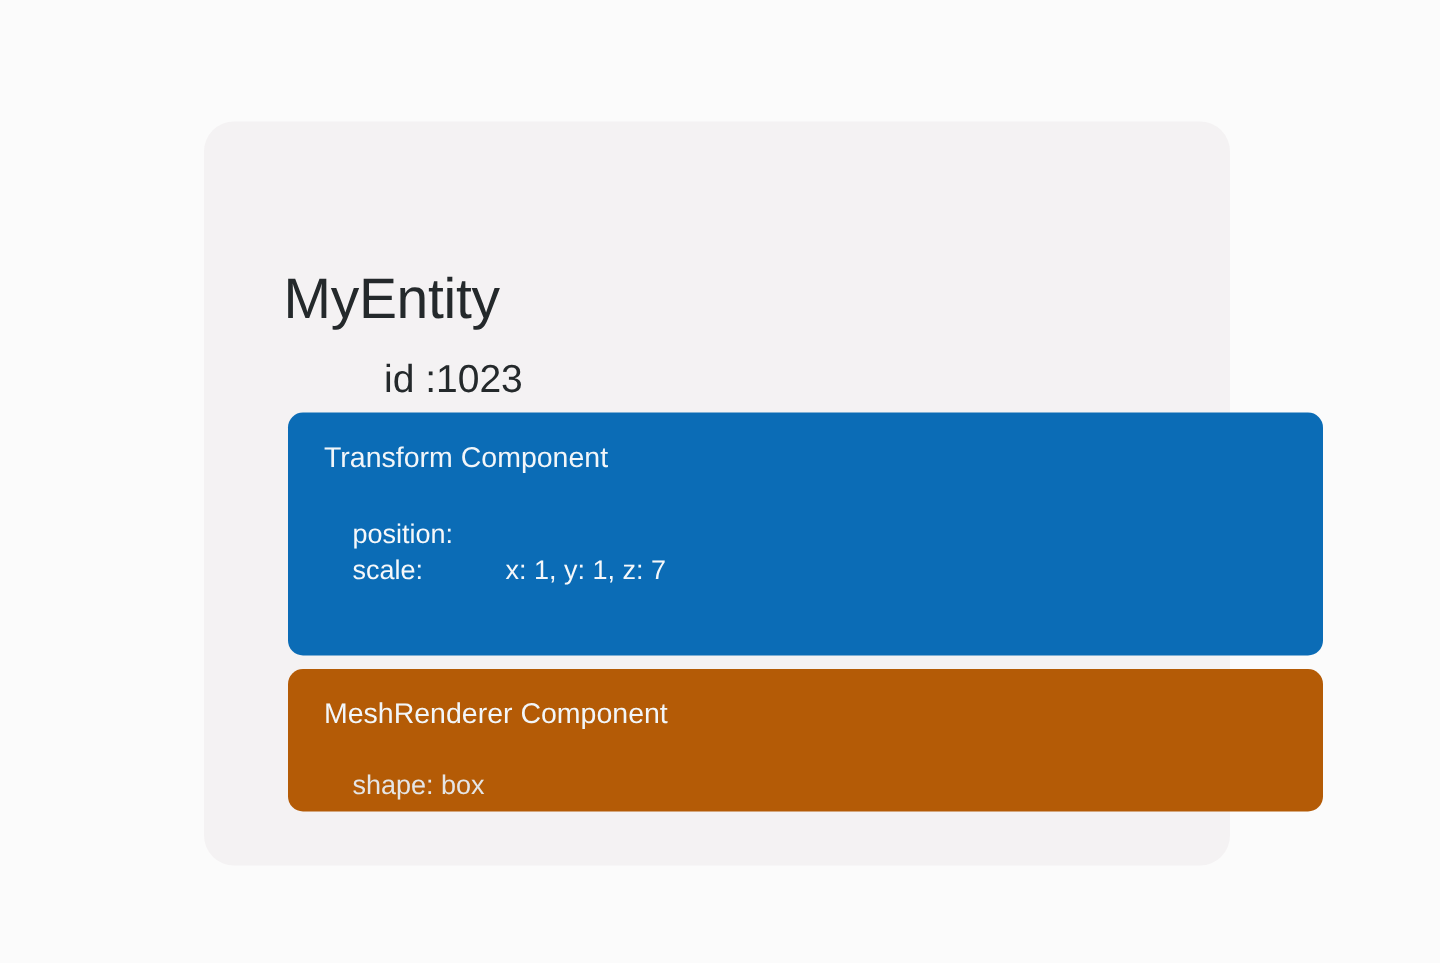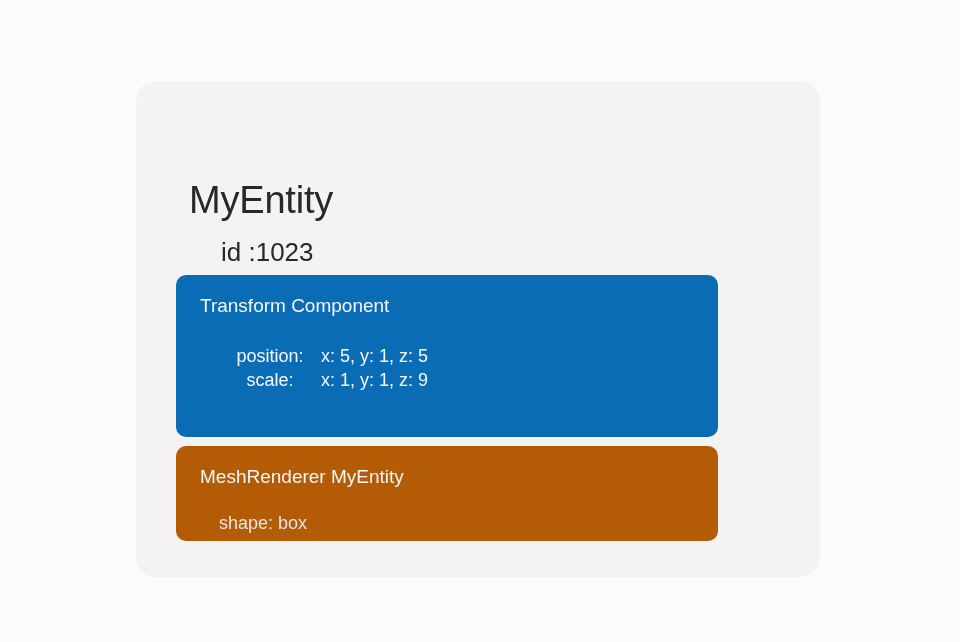--- a/index.html
+++ b/index.html
@@ -42,29 +42,29 @@
     white-space: nowrap;
     margin-top: 48px;
   }
 
   .entity-id {
     font-size: 26px;
     font-weight: 400;
     color: #24292b;
     line-height: 1.1;
     margin-top: 17px;
-    margin-left: 32px;
+    margin-left: 67px;
     white-space: nowrap;
   }
 
   .components {
     position: absolute;
-    left: 40px;
+    left: 56px;
     top: 194px;
-    width: 542px;
+    width: 690px;
   }
 
   .component {
     border-radius: 10px;
     box-sizing: border-box;
     padding: 20px 24px 16px 24px;
     color: #ffffff;
     overflow: hidden;
   }
 
@@ -86,21 +86,20 @@
     font-size: 19px;
     font-weight: 400;
     color: #f2f6f9;
     line-height: 1.2;
     white-space: nowrap;
   }
 
   .component-props {
     margin-top: 26px;
     margin-left: 19px;
-    text-align: center;
   }
 
   .component-props-single {
     margin-top: 22px;
     margin-left: 19px;
   }
 
   .prop-row {
     display: flex;
     font-size: 18px;
@@ -135,30 +134,29 @@
     <div class="entity-id">id :1023</div>
   </div>
 
   <div class="components">
 
     <div class="component component-transform">
       <div class="component-title">Transform Component</div>
       <div class="component-props">
         <div class="prop-row">
           <span class="prop-key">position:</span>
-          <span class="prop-value">x: 5, y: 1, z: 5</span>
         </div>
         <div class="prop-row">
           <span class="prop-key">scale:</span>
-          <span class="prop-value">x: 1, y: 1, z: 9</span>
+          <span class="prop-value">x: 1, y: 1, z: 7</span>
         </div>
       </div>
     </div>
 
     <div class="component component-mesh">
-      <div class="component-title">MeshRenderer MyEntity</div>
+      <div class="component-title">MeshRenderer Component</div>
       <div class="component-props-single">
         <div class="prop-single">shape: box</div>
       </div>
     </div>
 
   </div>
 </div>
 
 </body></html>

